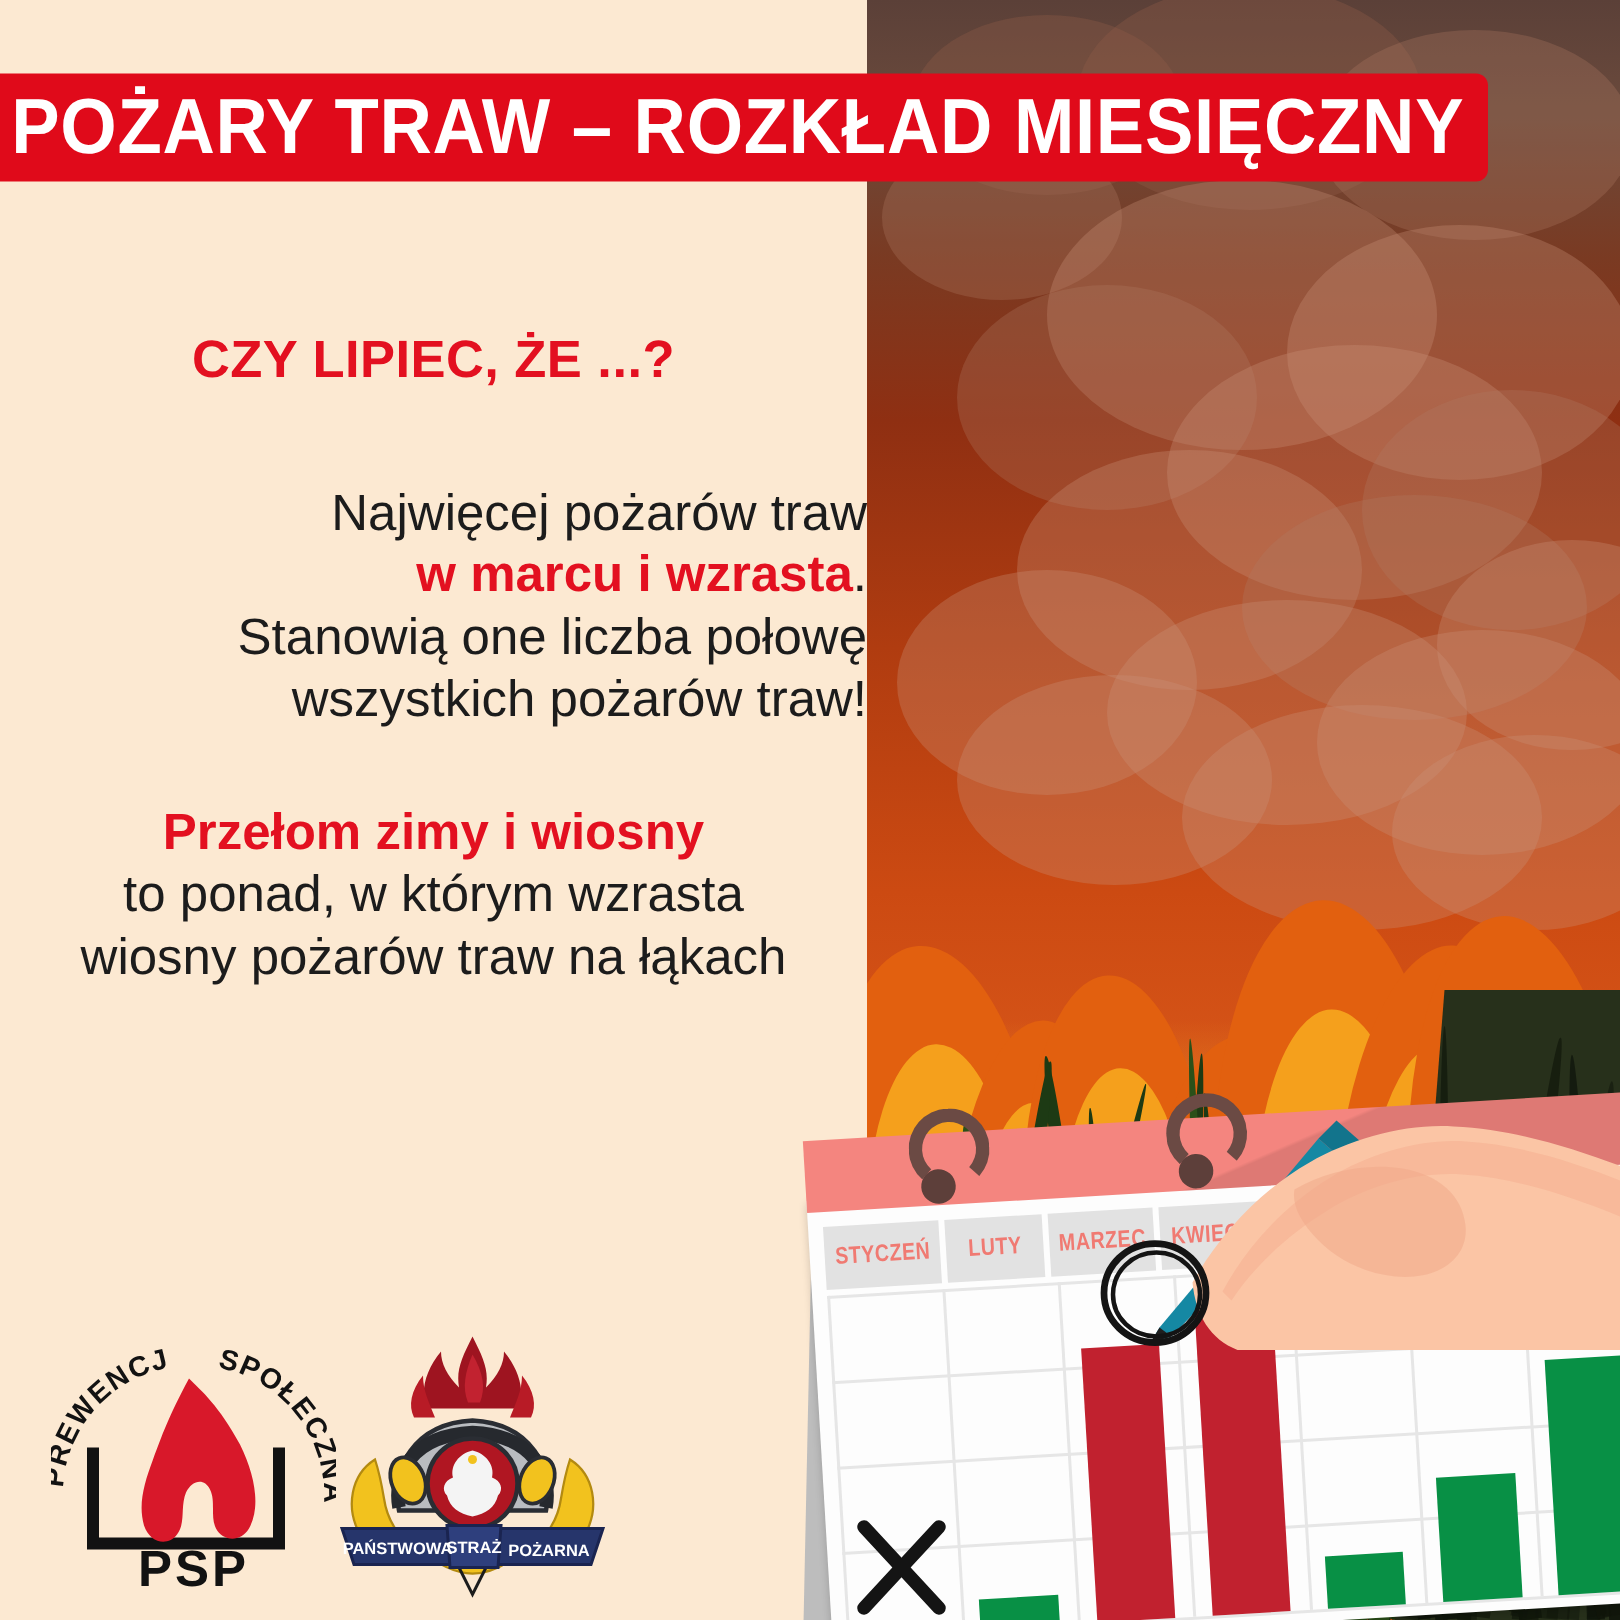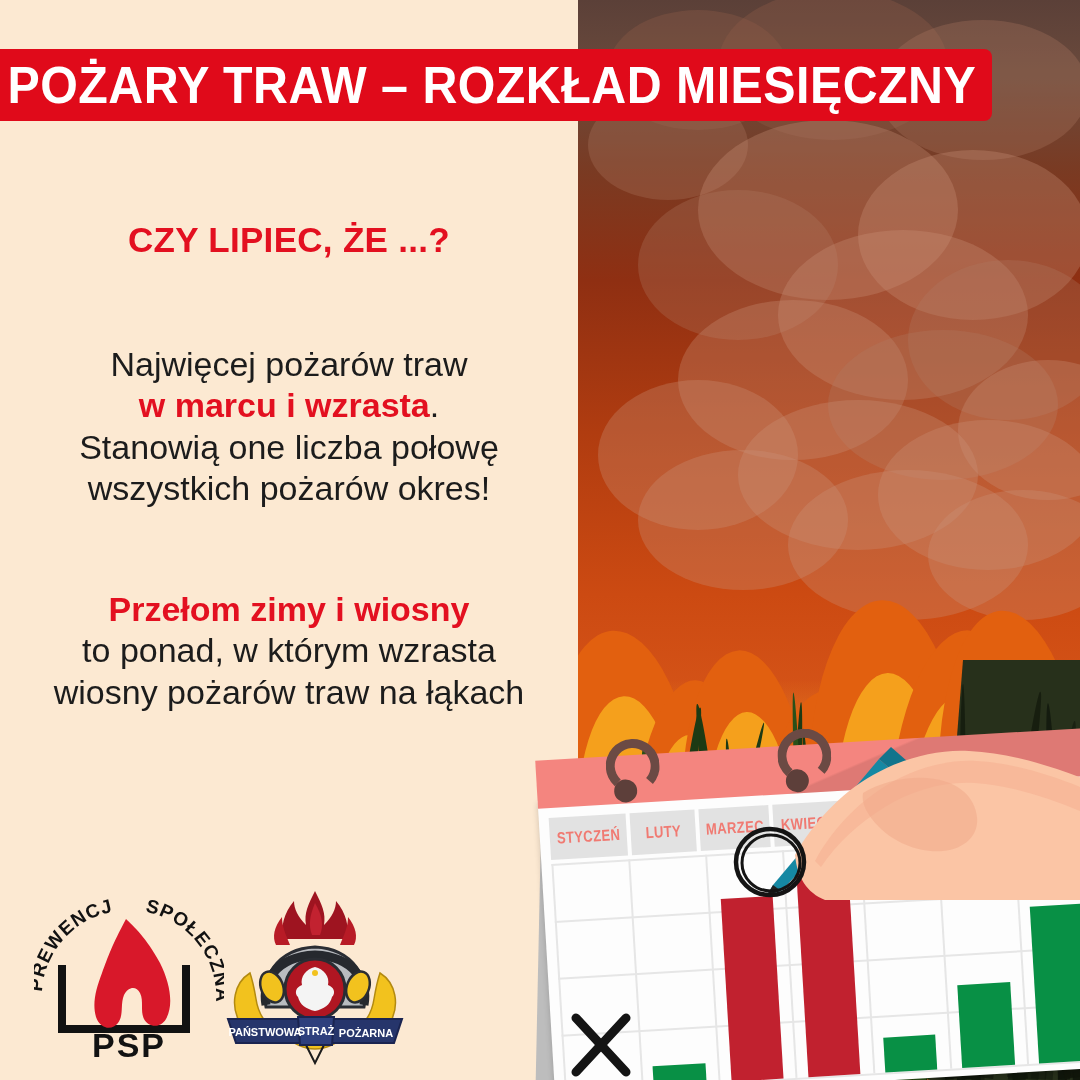--- a/index.html
+++ b/index.html
@@ -67,22 +67,22 @@
   .banner h1 {
     color:#fff; font-size:52px; font-weight:700; letter-spacing:.5px;
     transform:scaleX(.93); white-space:nowrap;
     font-family:"Liberation Sans", sans-serif;
   }
 
   
   .copy { position:absolute; left:0; top:220px; width:578px; text-align:center; z-index:20; }
   .kicker { color:#e31020; font-size:35px; font-weight:700; letter-spacing:.3px; }
   .para { color:#1c1c1c; font-size:34px; line-height:1.22; font-weight:400; }
-  .p1 { margin-top:84px; }
-  .p2 { margin-top:79px; }
+  .p1 { margin-top:62px;text-align:right; }
+  .p2 { margin-top:47px; }
   .hl { color:#e31020; font-weight:700; }
 
   
   .logos { position:absolute; left:34px; bottom:8px; width:400px; height:185px; z-index:25; }
   .psplogo { position:absolute; left:0; top:12px; width:190px; height:165px; }
   .pspemblem { position:absolute; left:186px; top:0; width:190px; height:180px; }
 
   
   .calendar { position:absolute; left:505px; top:752px; width:600px; height:340px; z-index:30; }
   .cal-inner { position:absolute; inset:0; transform:rotate(-3.4deg); transform-origin:30% 20%; }
@@ -332,21 +332,21 @@
     <h1>POŻARY TRAW – ROZKŁAD MIESIĘCZNY</h1>
   </div>
 
   <div class="copy">
     <div class="kicker">CZY LIPIEC, ŻE ...?</div>
 
     <div class="para p1">
       <div>Najwięcej pożarów traw</div>
       <div><span class="hl">w marcu i wzrasta</span><span>.</span></div>
       <div>Stanowią one liczba połowę</div>
-      <div>wszystkich pożarów okres!</div>
+      <div>wszystkich pożarów traw!</div>
     </div>
 
     <div class="para p2">
       <div class="hl">Przełom zimy i wiosny</div>
       <div>to ponad, w którym wzrasta</div>
       <div>wiosny pożarów traw na łąkach</div>
     </div>
   </div>
 
   <div class="logos">

